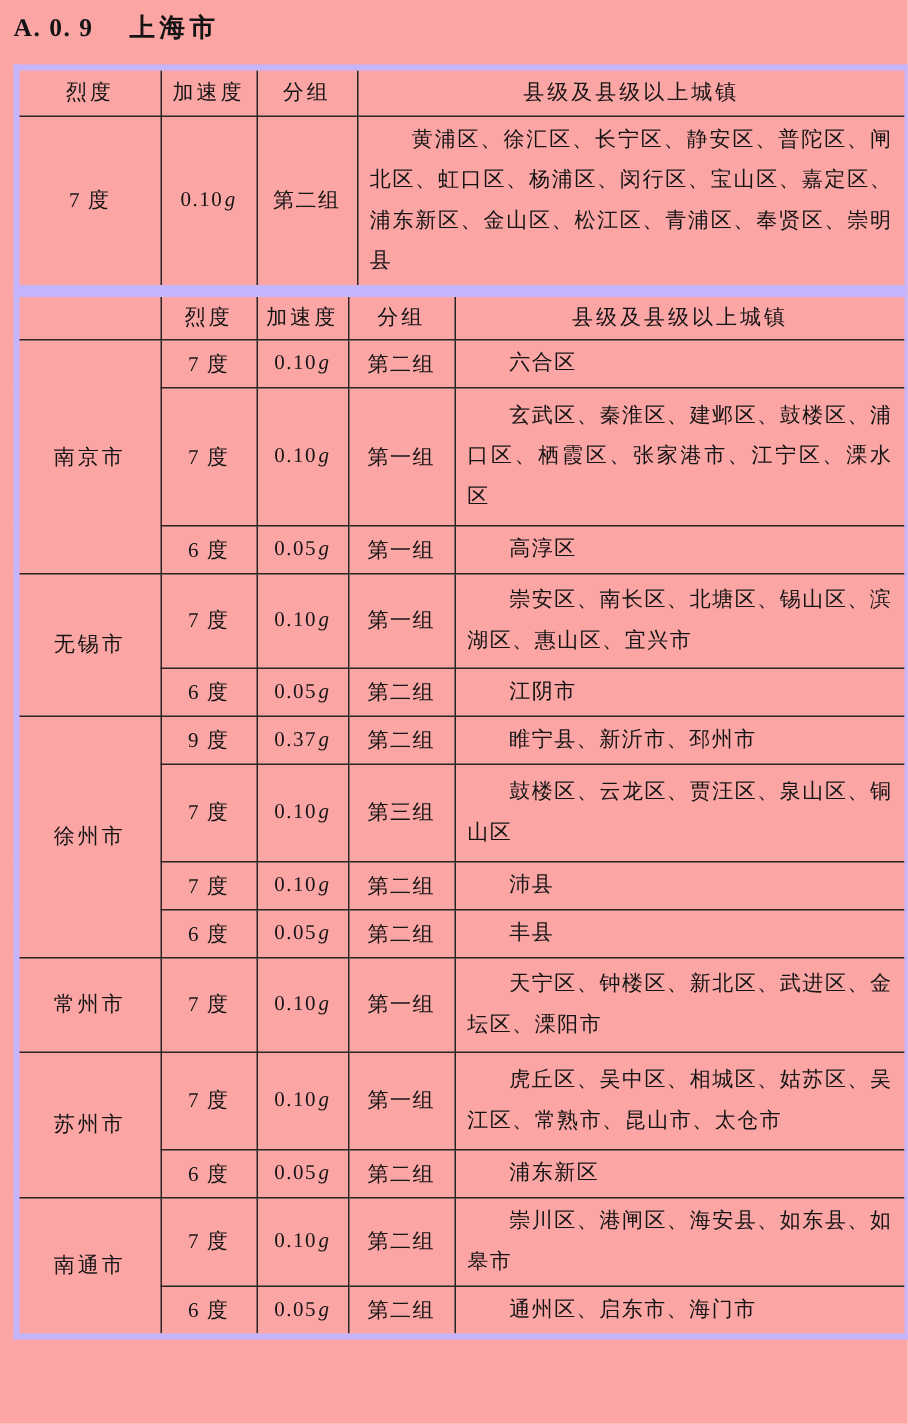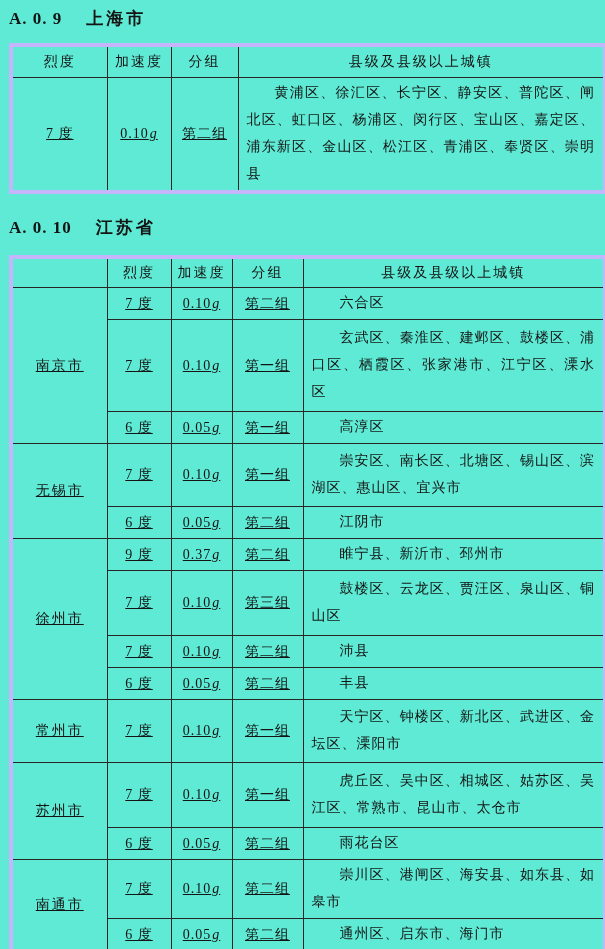--- a/index.html
+++ b/index.html
@@ -1,20 +1,20 @@
 <!DOCTYPE html>
 <html><head>
 <meta charset="utf-8">
 <style>
   html, body { margin: 0; padding: 0; }
   .page {
     position: relative;
     width: 605px;
     height: 949px;
-    background: #5eead4;
+    background: #fca5a5;
     color: #141414;
     font-family: "Liberation Serif", "DejaVu Serif", serif;
     overflow: hidden;
   }
   .heading {
     margin: 0 0 0 9px;
     font-size: 17px;
     line-height: 24px;
     white-space: nowrap;
   }
@@ -48,32 +48,30 @@
   .ztable th {
     text-align: center;
     vertical-align: middle;
     letter-spacing: 2px;
   }
   .ztable td.c {
     text-align: center;
     vertical-align: middle;
     letter-spacing: 1px;
     white-space: nowrap;
-    text-decoration: underline;
   }
   .ztable td.city { letter-spacing: 2px; }
   .ztable td.towns {
     text-align: justify;
     text-justify: inter-character;
     vertical-align: middle;
     text-indent: 2em;
     padding: 2px 8px;
     line-height: 27px;
     letter-spacing: 1px;
-    font-family: Liberation Mono, monospace;
   }
   .gi {
     font-style: italic;
     font-family: "Liberation Serif", "DejaVu Serif", serif;
     margin-left: 1px;
   }
 </style>
 </head>
 <body>
 
@@ -99,23 +97,20 @@
         </tr>
         <tr style="height: 112px;">
           <td class="c">7 度</td>
           <td class="c"><span>0.10</span><i class="gi">g</i></td>
           <td class="c">第二组</td>
           <td class="towns">黄浦区、徐汇区、长宁区、静安区、普陀区、闸北区、虹口区、杨浦区、闵行区、宝山区、嘉定区、浦东新区、金山区、松江区、青浦区、奉贤区、崇明县</td>
         </tr>
       </tbody>
     </table>
 
-  <div class="heading second">
-    <span class="h-num">A. 0. 10</span><span class="h-title">江苏省</span>
-  </div>
 
   <table id="table-1" class="ztable">
       <colgroup>
         <col style="width: 96px;">
         <col style="width: 64px;">
         <col style="width: 61px;">
         <col style="width: 71px;">
         <col style="width: 302px;">
       </colgroup>
       <tbody>
@@ -194,21 +189,21 @@
           <td class="c city" rowspan="2">苏州市</td>
           <td class="c">7 度</td>
           <td class="c"><span>0.10</span><i class="gi">g</i></td>
           <td class="c">第一组</td>
           <td class="towns">虎丘区、吴中区、相城区、姑苏区、吴江区、常熟市、昆山市、太仓市</td>
         </tr>
         <tr style="height: 30px;">
           <td class="c">6 度</td>
           <td class="c"><span>0.05</span><i class="gi">g</i></td>
           <td class="c">第二组</td>
-          <td class="towns">雨花台区</td>
+          <td class="towns">浦东新区</td>
         </tr>
         <tr style="height: 57px;">
           <td class="c city" rowspan="2">南通市</td>
           <td class="c">7 度</td>
           <td class="c"><span>0.10</span><i class="gi">g</i></td>
           <td class="c">第二组</td>
           <td class="towns">崇川区、港闸区、海安县、如东县、如皋市</td>
         </tr>
         <tr style="height: 29px;">
           <td class="c">6 度</td>

